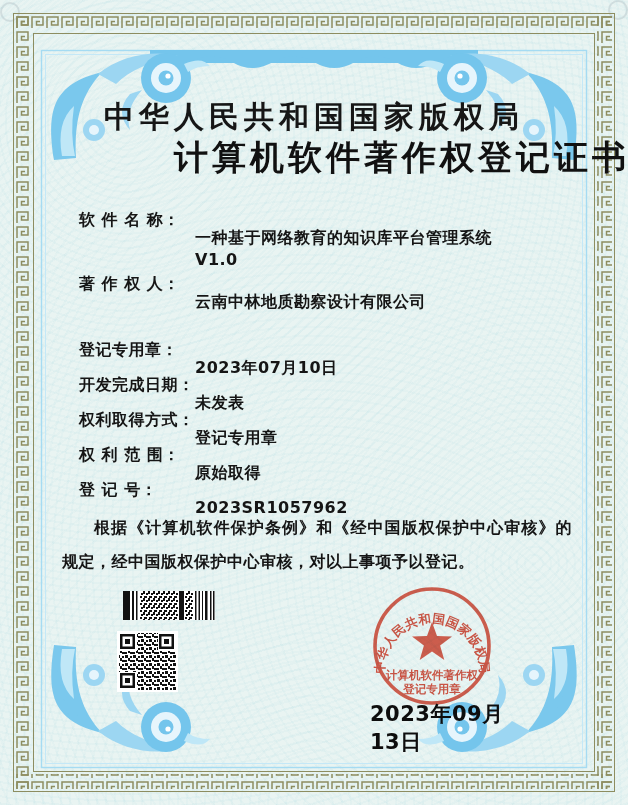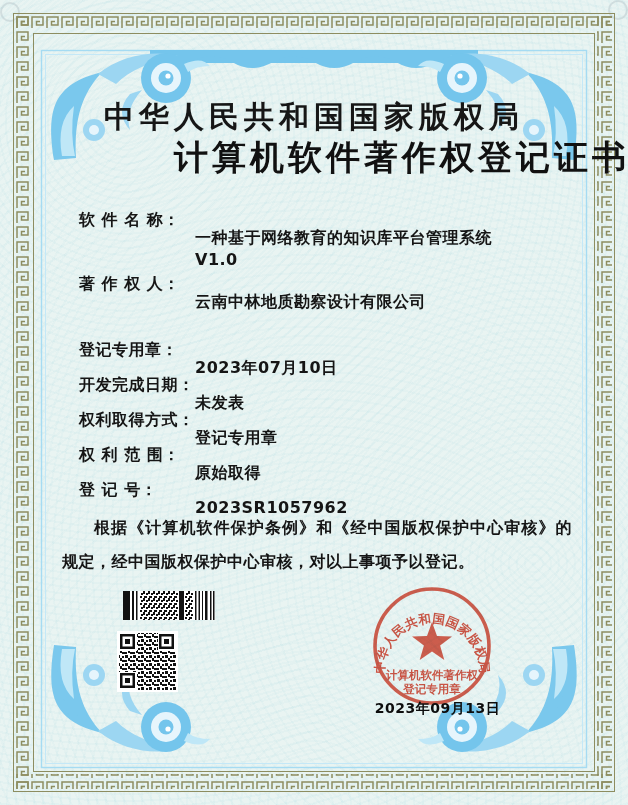--- a/index.html
+++ b/index.html
@@ -37,22 +37,22 @@
   .frow .val{position:absolute;left:195px;top:18px;letter-spacing:.5px;}
   .statement{
     position:absolute;left:62px;top:511px;width:510px;
     font-size:16px;font-weight:bold;line-height:34px;
     text-indent:2em;text-align:justify;letter-spacing:.5px;
   }
   .barcode{position:absolute;left:123px;top:591px;}
   .qrcode{position:absolute;left:117px;top:631px;}
   .seal{position:absolute;left:369px;top:583px;mix-blend-mode:multiply;opacity:.92;}
   .seal-date{
-    position:absolute;left:370px;top:700px;width:135px;text-align:center;
-    font-size:14px;font-weight:bold;letter-spacing:.5px;color:#0d0d0d;
+    position:absolute;left:370px;top:700px;width:135px;text-align:left;
+    font-size:21px;font-weight:bold;letter-spacing:.5px;color:#0d0d0d;
   }
 </style>
 </head>
 <body>
 
 <div class="page">
 
   <svg class="frame-svg" viewBox="0 0 628 805" xmlns="http://www.w3.org/2000/svg">
     <defs>
       <pattern id="meander" width="15" height="15" patternUnits="userSpaceOnUse">

